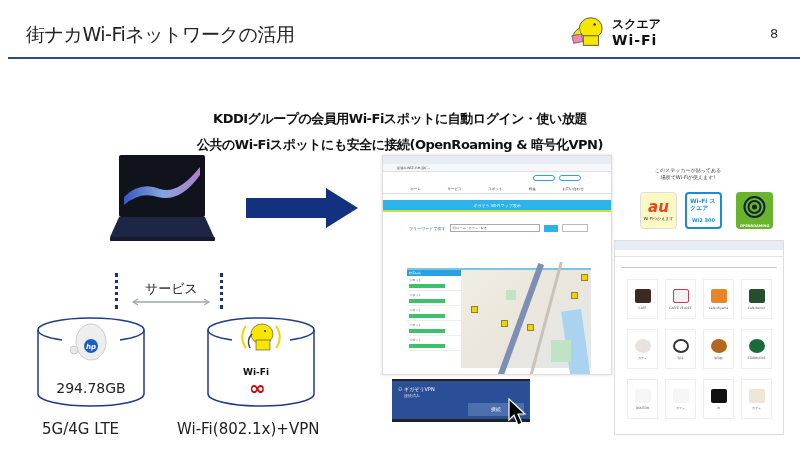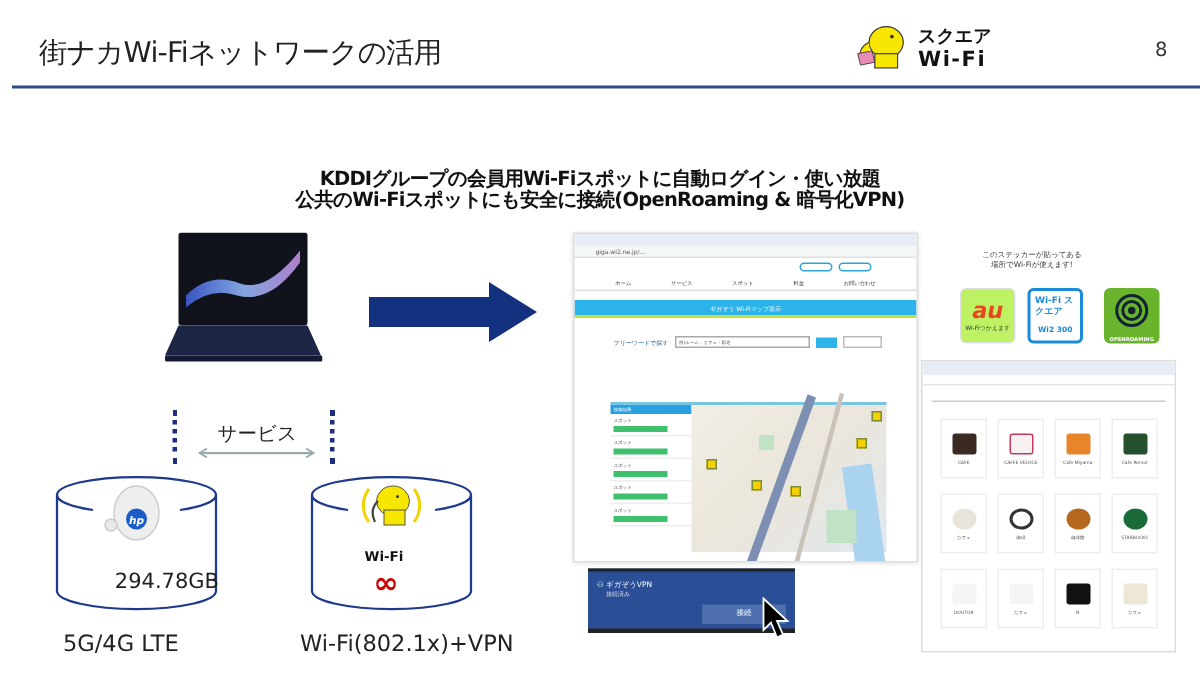--- a/index.html
+++ b/index.html
@@ -6,34 +6,34 @@
   body { width: 800px; height: 450px; background: #fff; font-family: "DejaVu Sans", sans-serif; position: relative; overflow: hidden; color: #222; }
   .abs { position: absolute; }
   .slide-title { left: 26px; top: 22px; font-size: 19px; color: #222; letter-spacing: -0.5px; }
   .title-rule { left: 8px; top: 57px; width: 792px; height: 2px; background: #2f4a8a; }
   .page-num { left: 770px; top: 26px; font-size: 13px; color: #333; }
   .logo-elephant { left: 568px; top: 14px; width: 38px; height: 36px; }
   .logo-text { left: 612px; top: 16px; font-size: 12px; font-weight: bold; line-height: 16px; color: #111; }
   .logo-text .wifi { font-size: 14px; letter-spacing: 1px; }
   .headline { left: 0; width: 800px; text-align: center; font-size: 13px; font-weight: bold; color: #111; letter-spacing: -0.5px; margin-top: 36px; }
   .hl1 { top: 74px; }
-  .hl2 { top: 88px; }
+  .hl2 { top: 100px; }
   .laptop { left: 110px; top: 155px; width: 105px; height: 90px; }
   .arrow { left: 246px; top: 188px; width: 112px; height: 40px; }
   .dots { width: 3px; height: 36px; border-left: 3px dotted #1e2f80; }
   .dots-left { left: 115px; top: 273px; }
   .dots-right { left: 220px; top: 273px; }
   .auto-label { left: 145px; top: 280px; font-size: 13px; color: #222; }
   .dbl-arrow { left: 130px; top: 298px; width: 82px; height: 8px; }
   .cyl { width: 110px; height: 92px; }
   .cyl-left { left: 36px; top: 316px; }
   .cyl-right { left: 206px; top: 316px; }
-  .cyl-value { font-size: 14px; color: #222; text-align: right; width: 110px; }
+  .cyl-value { font-size: 14px; color: #222; text-align: center; width: 110px; }
   .cap-left { left: 42px; top: 420px; font-size: 15px; color: #222; }
-  .cap-right { left: 200px; top: 420px; font-size: 15px; color: #222; }
+  .cap-right { left: 177px; top: 420px; font-size: 15px; color: #222; }
   .wifi-small { left: 243px; top: 367px; font-size: 9px; font-weight: bold; color: #111; }
   .infinity { left: 249px; top: 376px; font-size: 20px; color: #c00; font-weight: bold; }
   .gb-value { left: 56px; top: 385px; }
 
   
   .browser { left: 382px; top: 155px; width: 230px; height: 220px; background: #fff; border: 1px solid #ddd; box-shadow: 0 0 3px rgba(0,0,0,0.15); overflow: hidden; }
   .b-tabs { height: 8px; background: #e7ecf5; }
   .b-url { height: 8px; background: #f6f7f9; border-bottom: 1px solid #e0e0e0; font-size: 4px; color: #555; padding-left: 14px; line-height: 8px; }
   .b-pills { height: 12px; position: relative; }
   .b-pill { position: absolute; top: 3px; height: 6px; width: 22px; border: 1px solid #2fa3d6; border-radius: 3px; font-size: 3px; color: #2fa3d6; text-align: center; line-height: 4px; }
@@ -51,21 +51,21 @@
   .b-list-item .g { width: 36px; height: 4px; background: #3ec06c; margin-top: 2px; }
   .b-map { flex: 1; background: linear-gradient(135deg, #f1eee6 0%, #ece7dc 40%, #e9e6df 60%, #dfe8ef 100%); position: relative; }
   .road { position: absolute; background: #7d8fb3; }
   .water { position: absolute; background: #a9d3ef; }
   .pin { position: absolute; width: 7px; height: 7px; background: #f5d000; border: 1px solid #7a8c3a; }
   .green-area { position: absolute; background: #bfe3c4; }
 
   
   .sticker-caption { left: 648px; top: 167px; font-size: 5px; color: #333; text-align: center; width: 80px; line-height: 7px; }
   .sticker { width: 37px; height: 37px; border-radius: 4px; }
-  .st-au { left: 640px; top: 192px; border: 1px solid #ddd; background: #bef264; }
+  .st-au { left: 640px; top: 192px; border: 1px solid #ddd; background: #fef9c3; }
   .st-square { left: 685px; top: 192px; border: 2px solid #1a8bd8; background: #fff; }
   .st-open { left: 736px; top: 192px; background: #6ab42d; }
 
   
   .shop { left: 614px; top: 240px; width: 170px; height: 195px; background: #fff; border: 1px solid #ddd; }
   .shop-bar { height: 9px; background: #e7ecf5; }
   .shop-url { height: 7px; border-bottom: 1px solid #e6e6e6; }
   .shop-search { margin: 10px 6px 0 6px; height: 1px; background: #ccc; }
   .shop-grid { position: absolute; left: 12px; top: 38px; display: grid; grid-template-columns: repeat(4, 31px); column-gap: 7px; row-gap: 10px; }
   .shop-cell { width: 31px; height: 40px; border: 1px solid #eee; display: flex; flex-direction: column; align-items: center; justify-content: center; }

